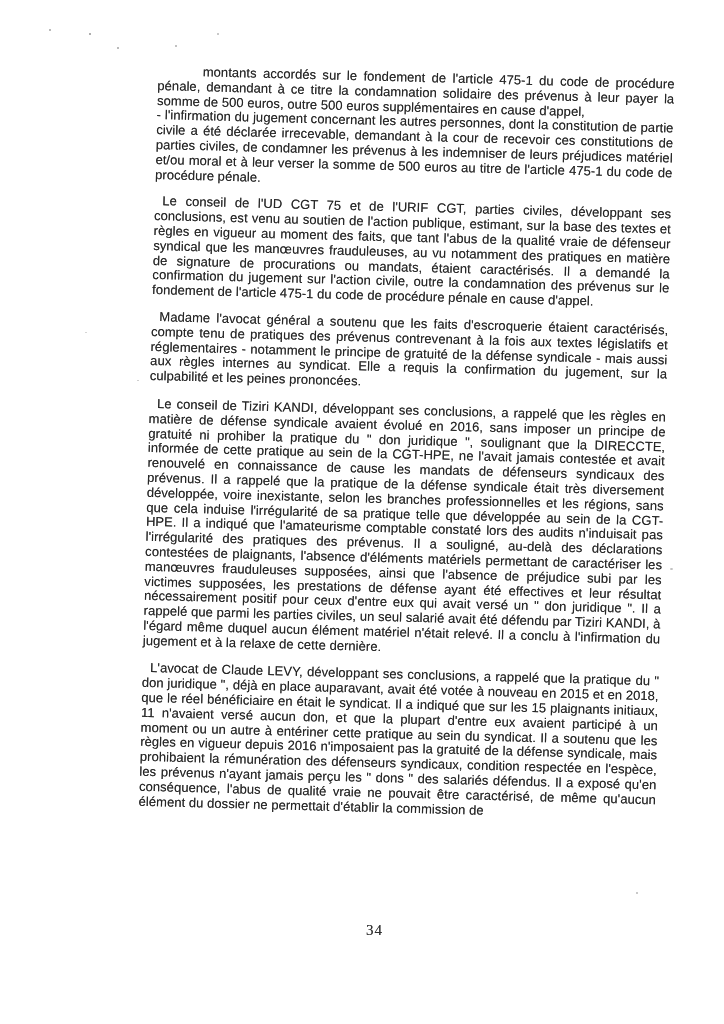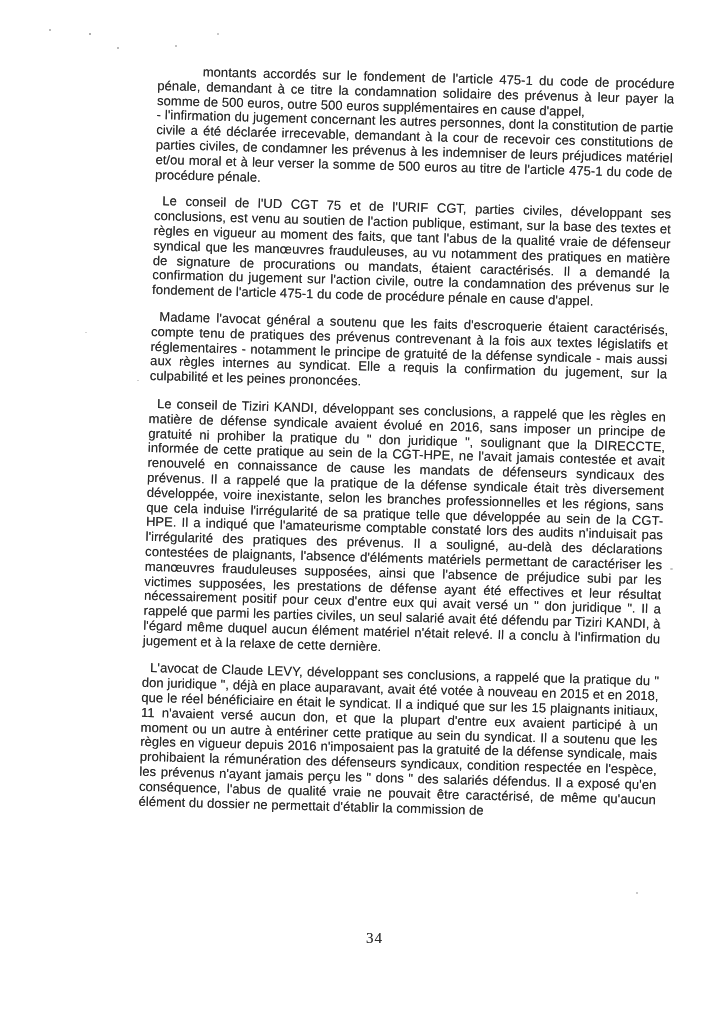--- a/index.html
+++ b/index.html
@@ -47,21 +47,20 @@
   .indent-small { text-indent: 8px; }
   .page-number {
     position: absolute;
     left: 366px;
     top: 922px;
     font-family: "Liberation Serif", serif;
     font-size: 15px;
     letter-spacing: 1px;
     color: #2f2f2f;
     text-shadow: 0 0 0.5px rgba(50,50,50,0.6);
-    margin-top: 8px;
   }
   
   .scan-speck {
     position: absolute;
     background: #4a4a4a;
     border-radius: 50%;
   }
 </style>
 </head>
 <body>

